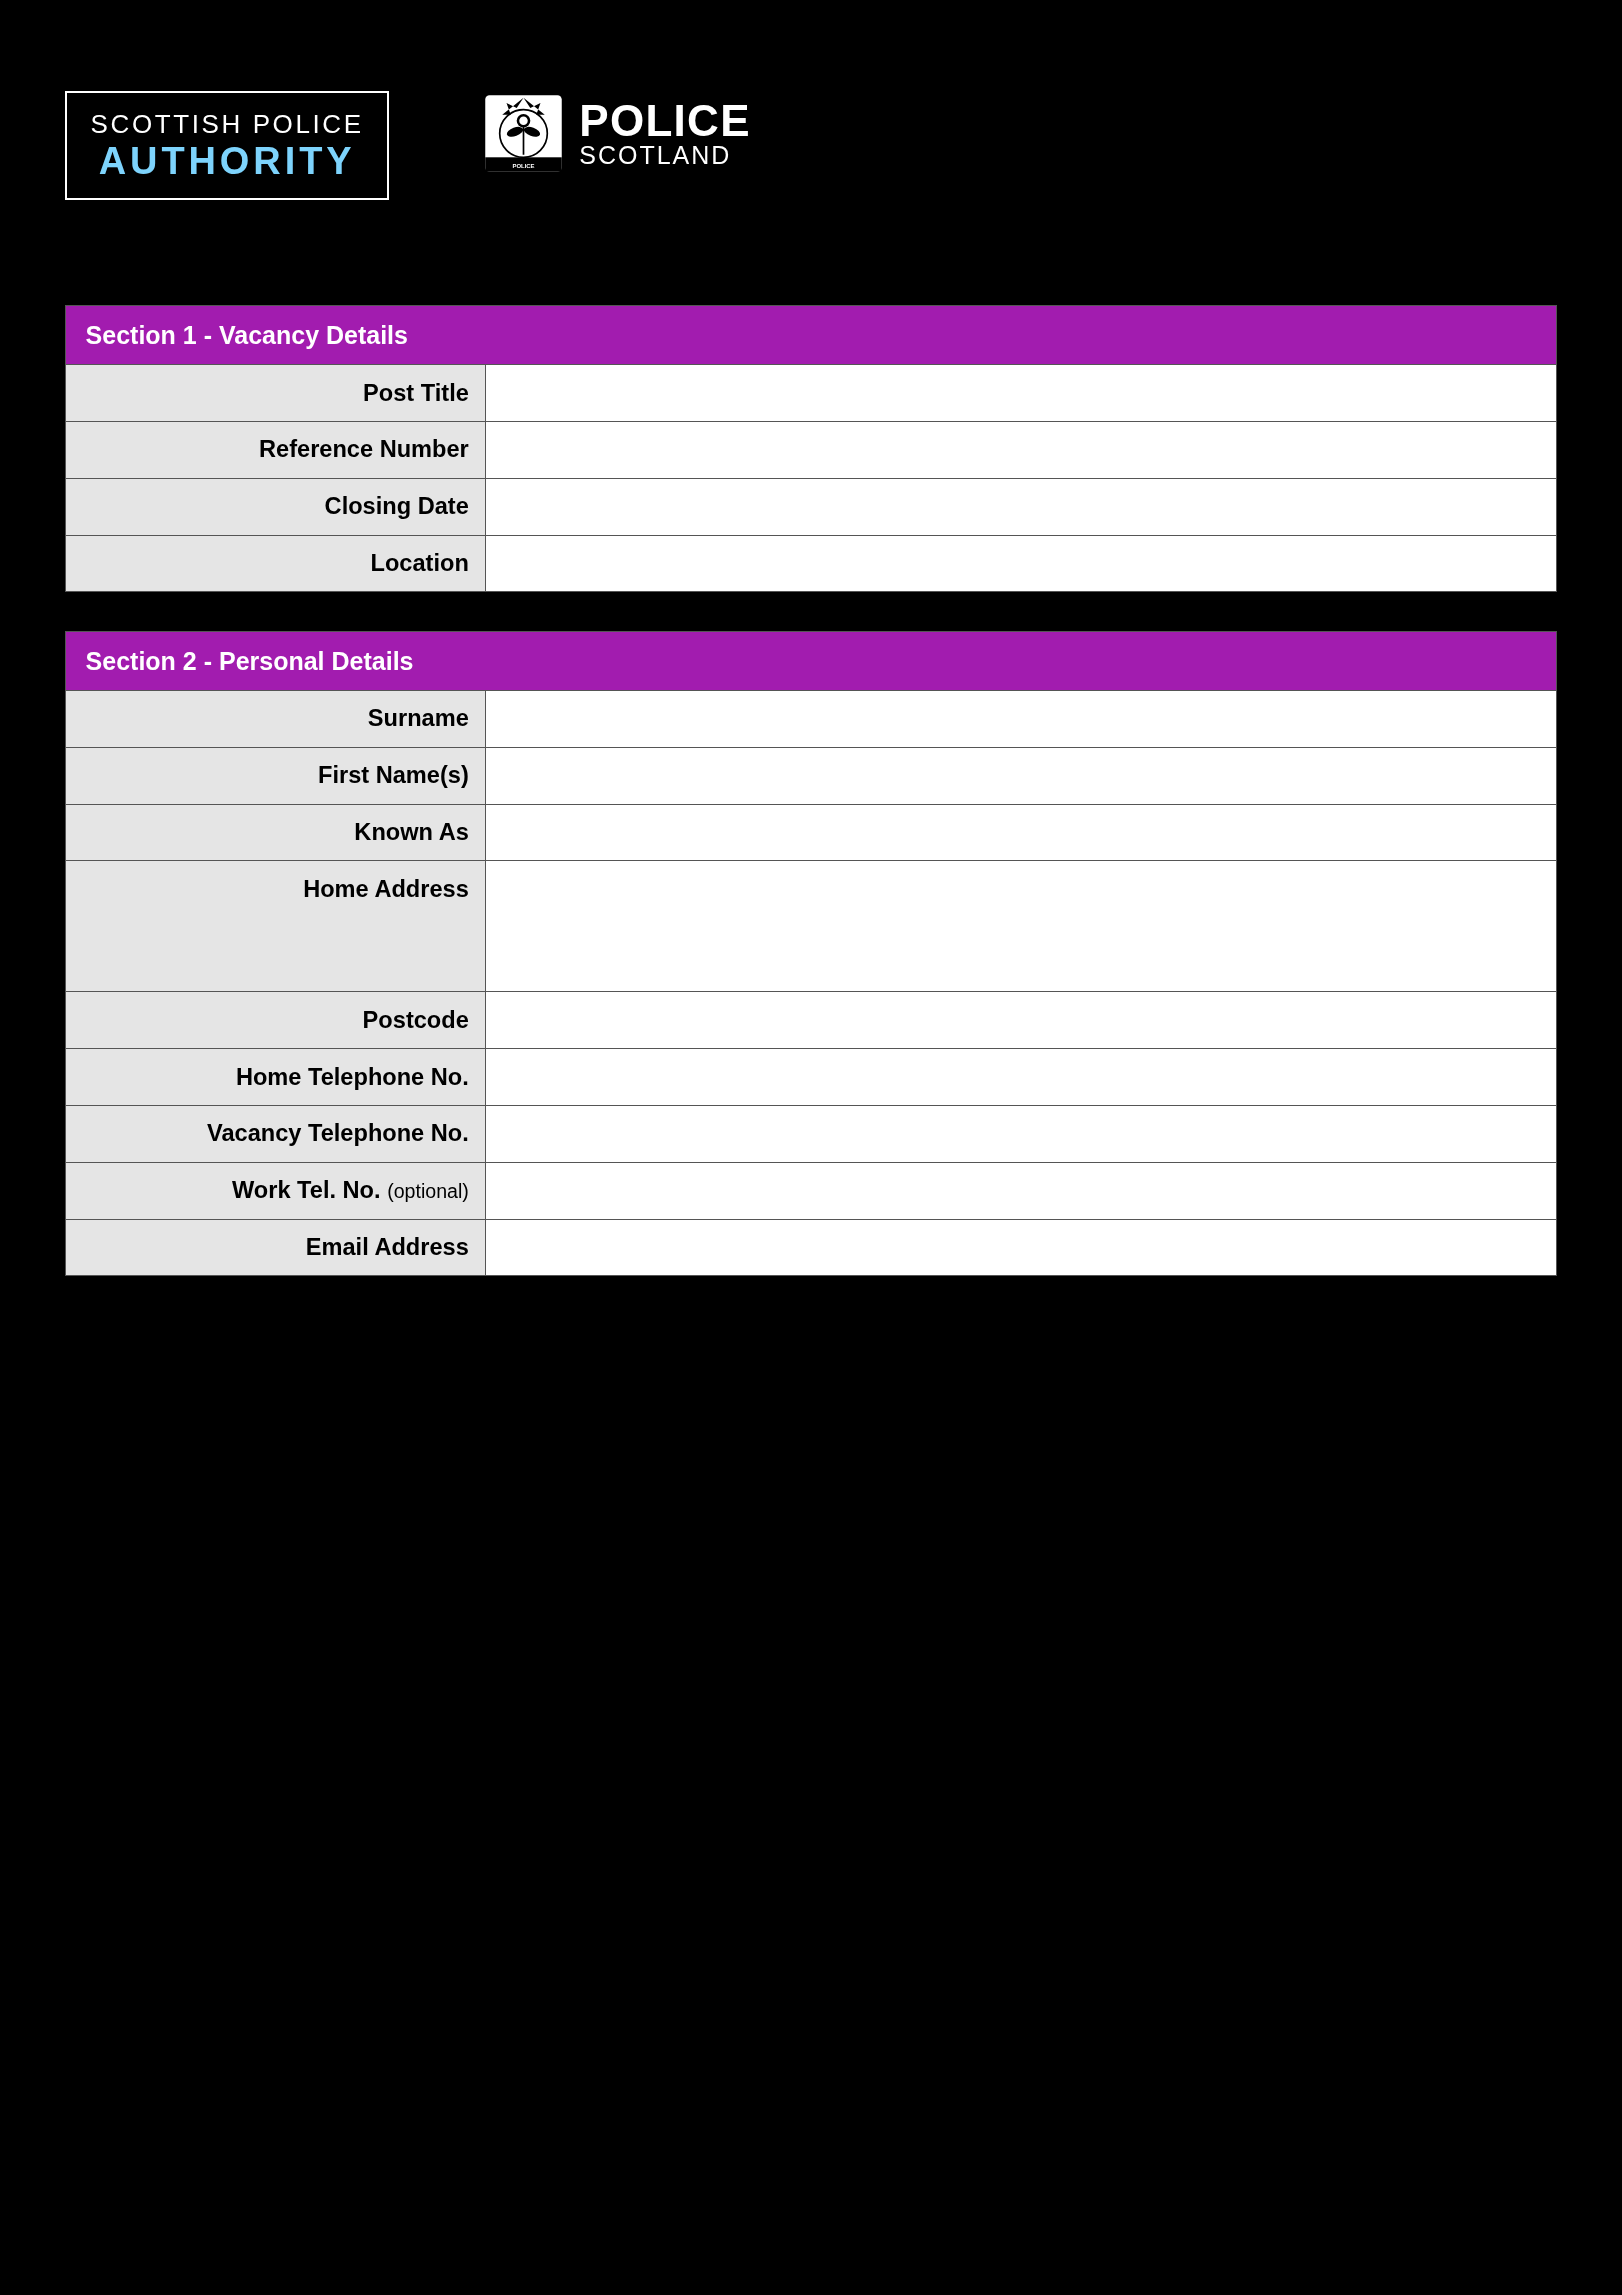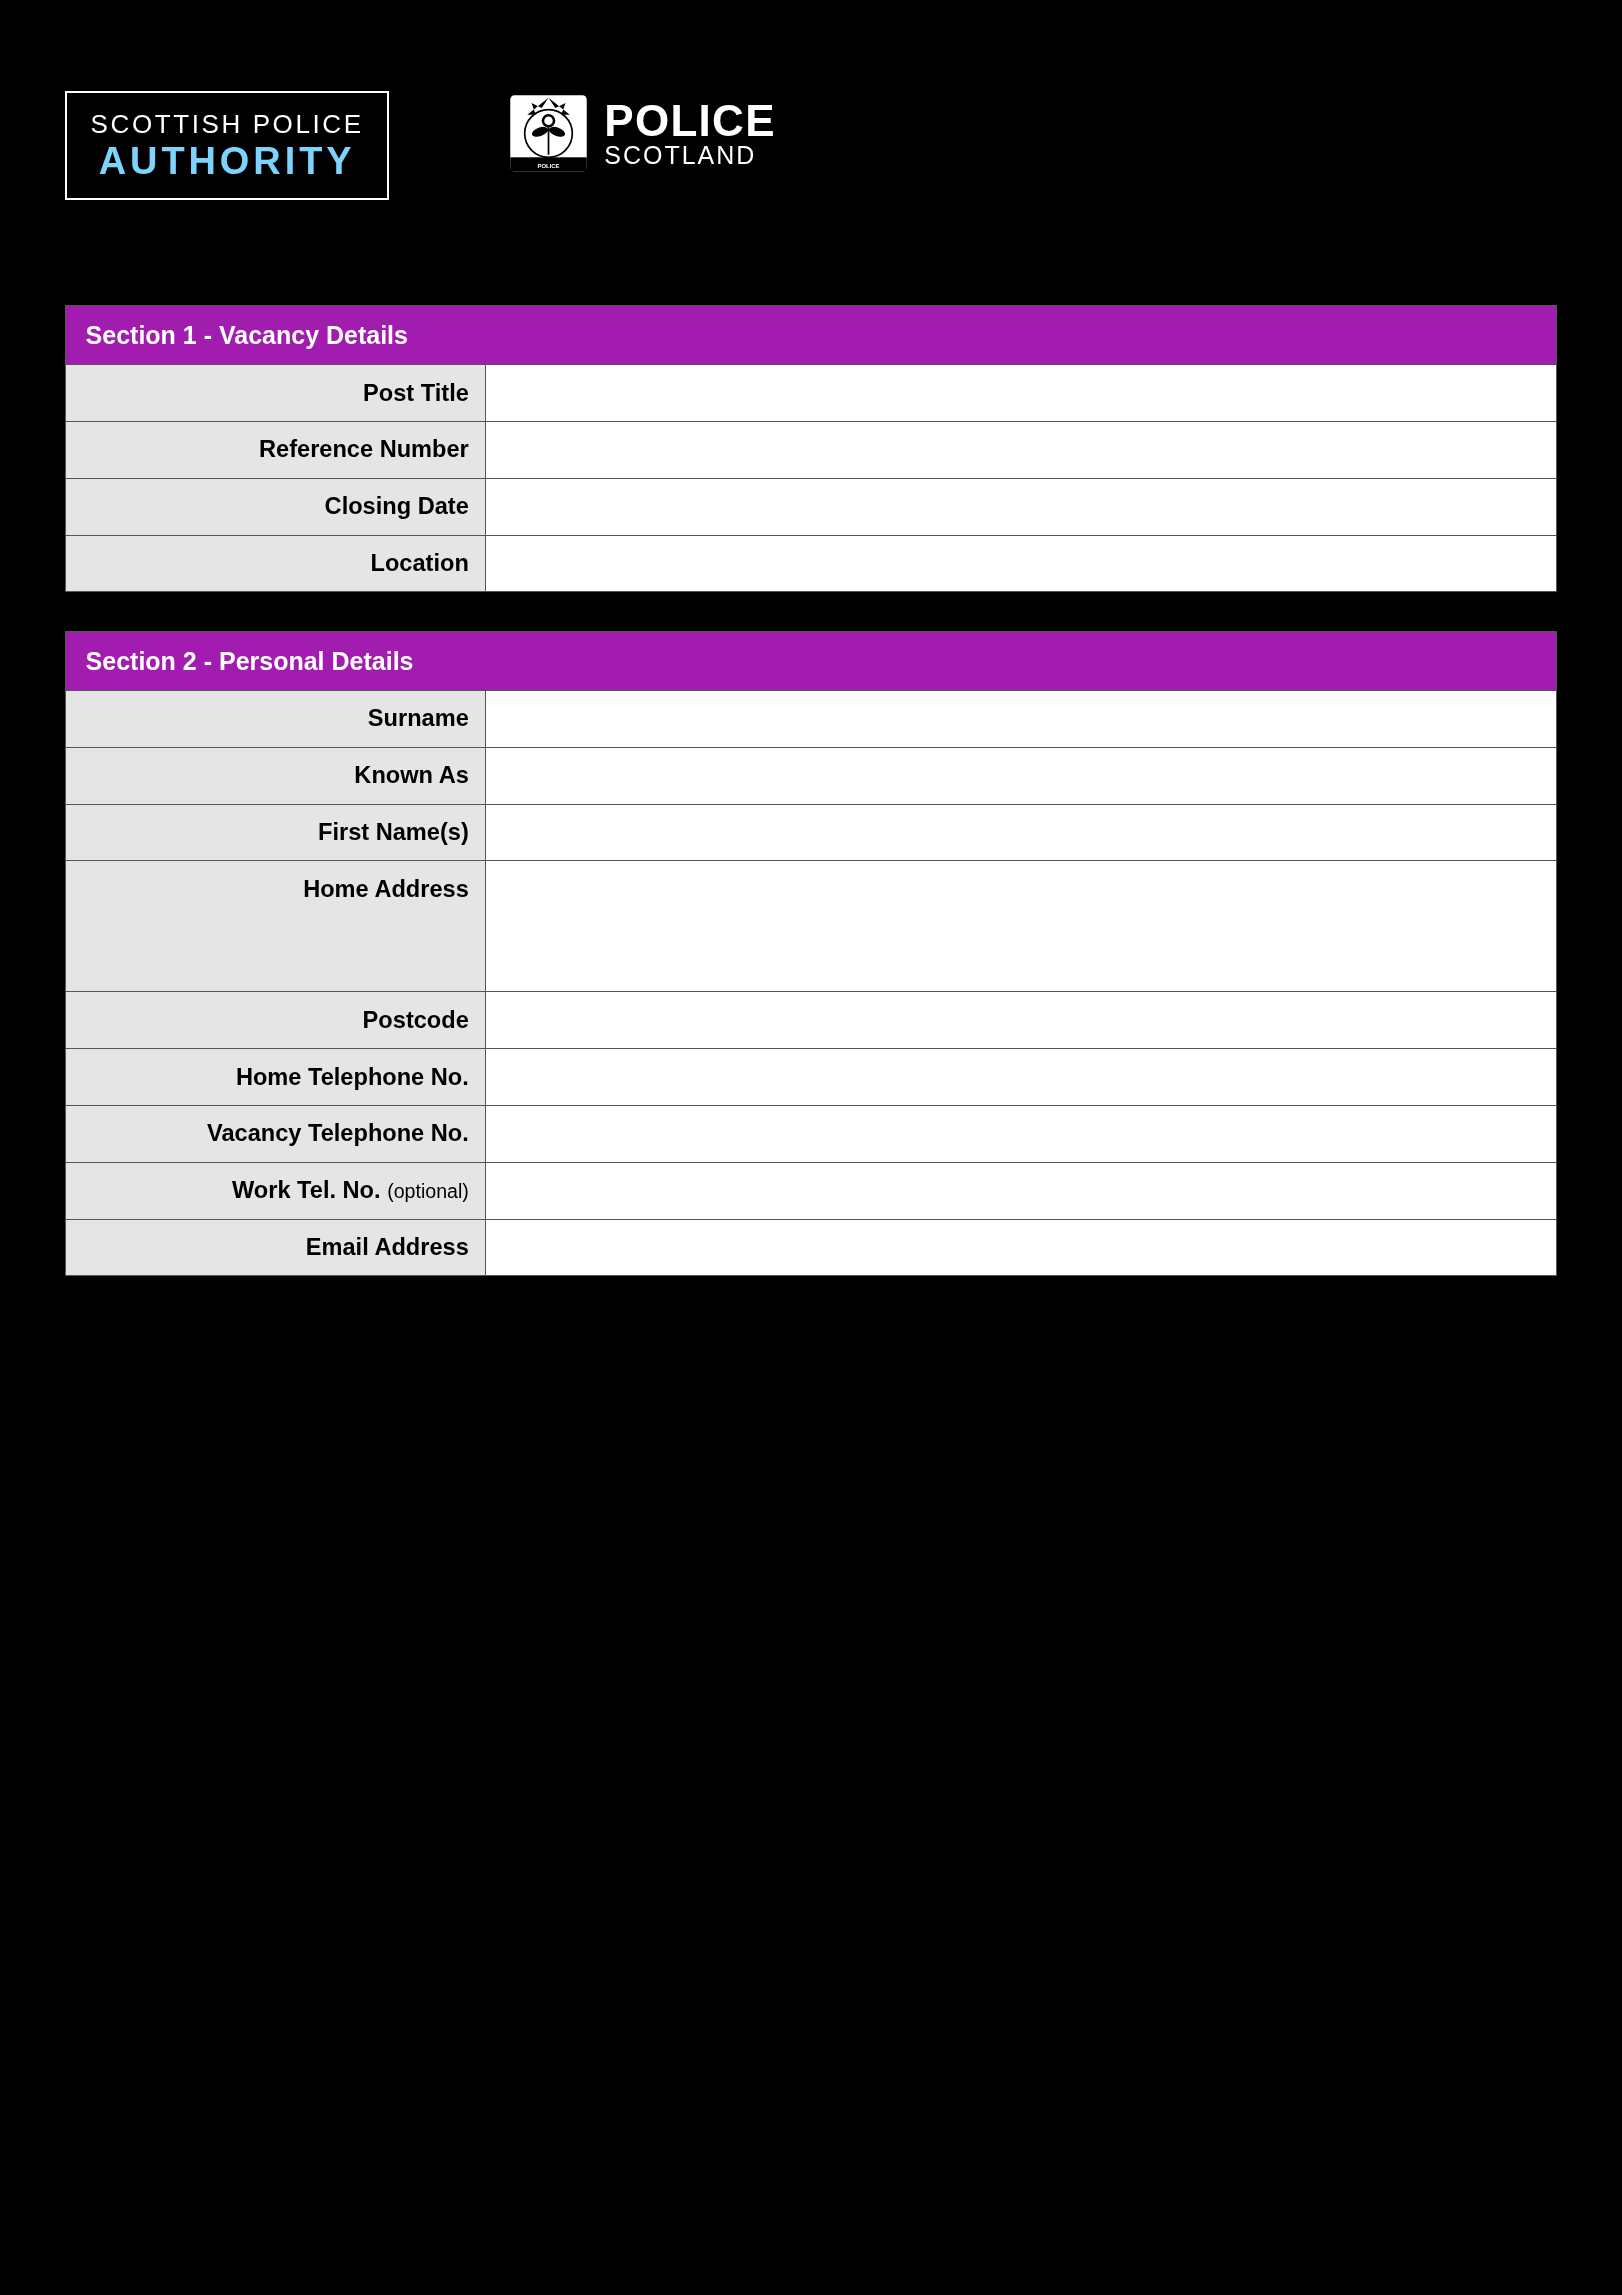--- a/index.html
+++ b/index.html
@@ -19,21 +19,21 @@
     .page {
       background-color: #000000;
       width: 100%;
       min-height: 2295px;
     }
 
     
     .header {
       display: flex;
       align-items: flex-start;
-      gap: 117px;
+      gap: 92px;
       margin-bottom: 105px;
       padding-top: 39px;
     }
 
     
     .spa-logo {
       border: 2.6px solid #ffffff;
       padding: 15.7px 23.6px;
       display: inline-block;
     }
@@ -257,28 +257,28 @@
       <tbody>
           <tr class="form-row-inner">
         <td class="label-col">
           <span class="field-label">Surname</span>
         </td>
         <td class="value-col"></td>
       </tr>
 
       <tr class="form-row-inner">
         <td class="label-col">
+          <span class="field-label">First Name(s)</span>
+        </td>
+        <td class="value-col"></td>
+      </tr>
+
+      <tr class="form-row-inner">
+        <td class="label-col">
           <span class="field-label">Known As</span>
-        </td>
-        <td class="value-col"></td>
-      </tr>
-
-      <tr class="form-row-inner">
-        <td class="label-col">
-          <span class="field-label">First Name(s)</span>
         </td>
         <td class="value-col"></td>
       </tr>
 
       <tr class="form-row-inner">
         <td class="label-col tall">
           <span class="field-label">Home Address</span>
         </td>
         <td class="value-col tall"></td>
       </tr>

